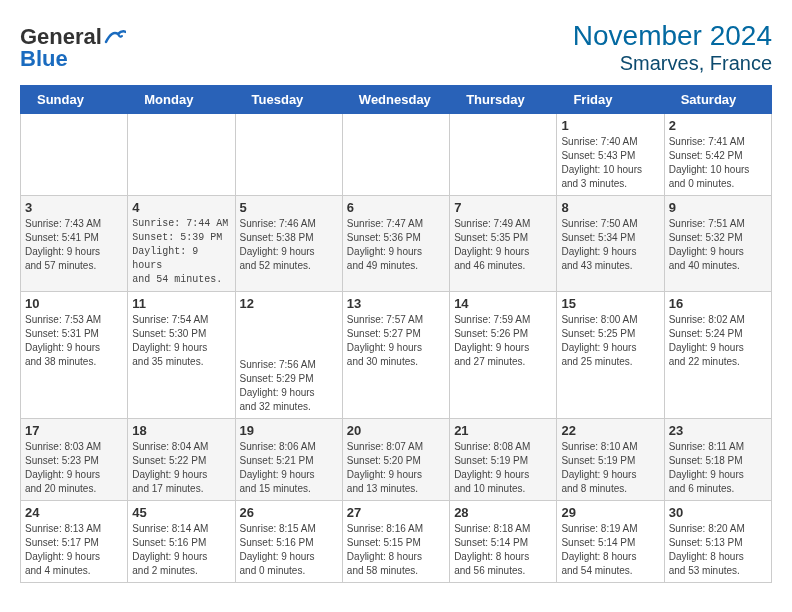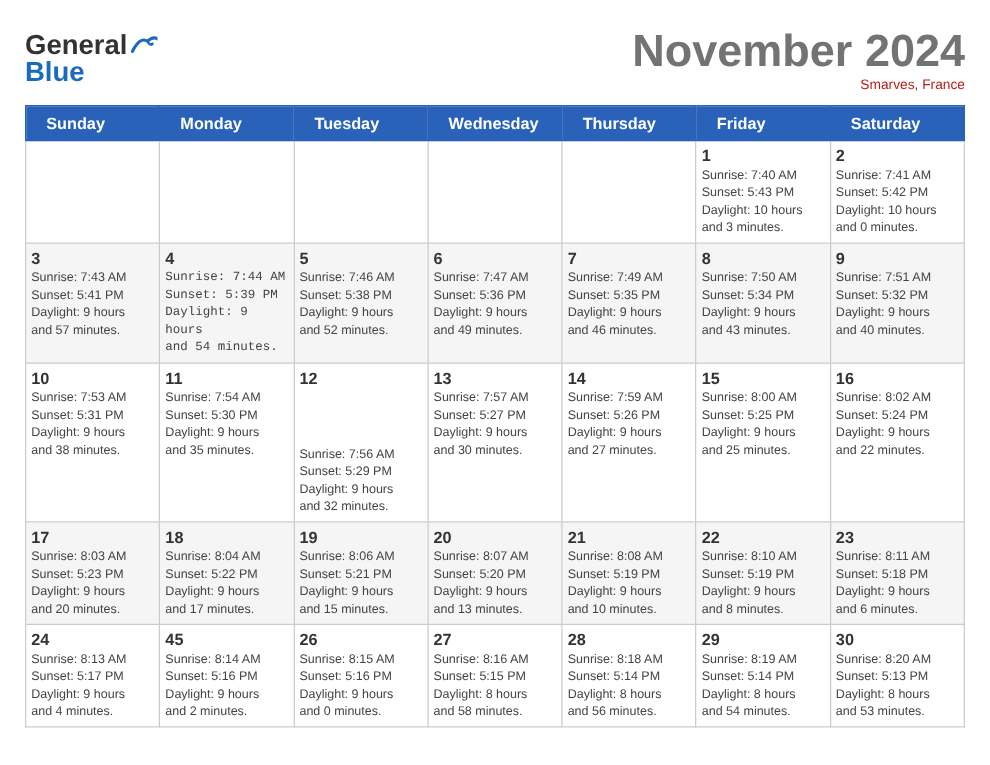--- a/index.html
+++ b/index.html
@@ -23,27 +23,27 @@
     }
     .logo-line {
       display: flex;
       align-items: center;
       gap: 2px;
     }
     .title-area {
       text-align: right;
     }
     .month-title {
-      font-size: 36px;
-      font-weight: bold;
-      color: #737373;
+      font-size: 28px;
+      font-weight: normal;
+      color: #0369a1;
     }
     .subtitle {
-      font-size: 11px;
-      color: #b91c1c;
+      font-size: 20px;
+      color: #0c4a6e;
     }
     table {
       width: 100%;
       border-collapse: collapse;
       font-size: 11px;
     }
     thead tr th {
       background-color: #2962b8;
       color: #fff;
       padding: 6px 16px;

